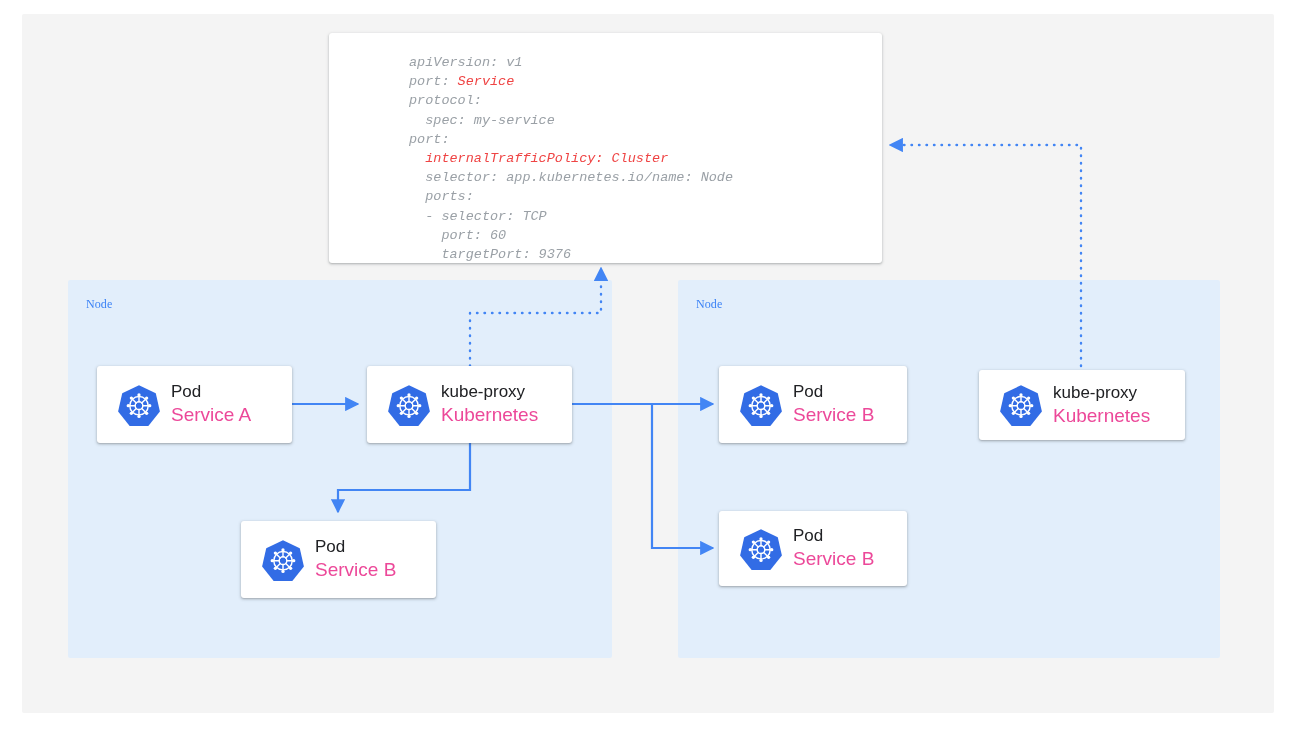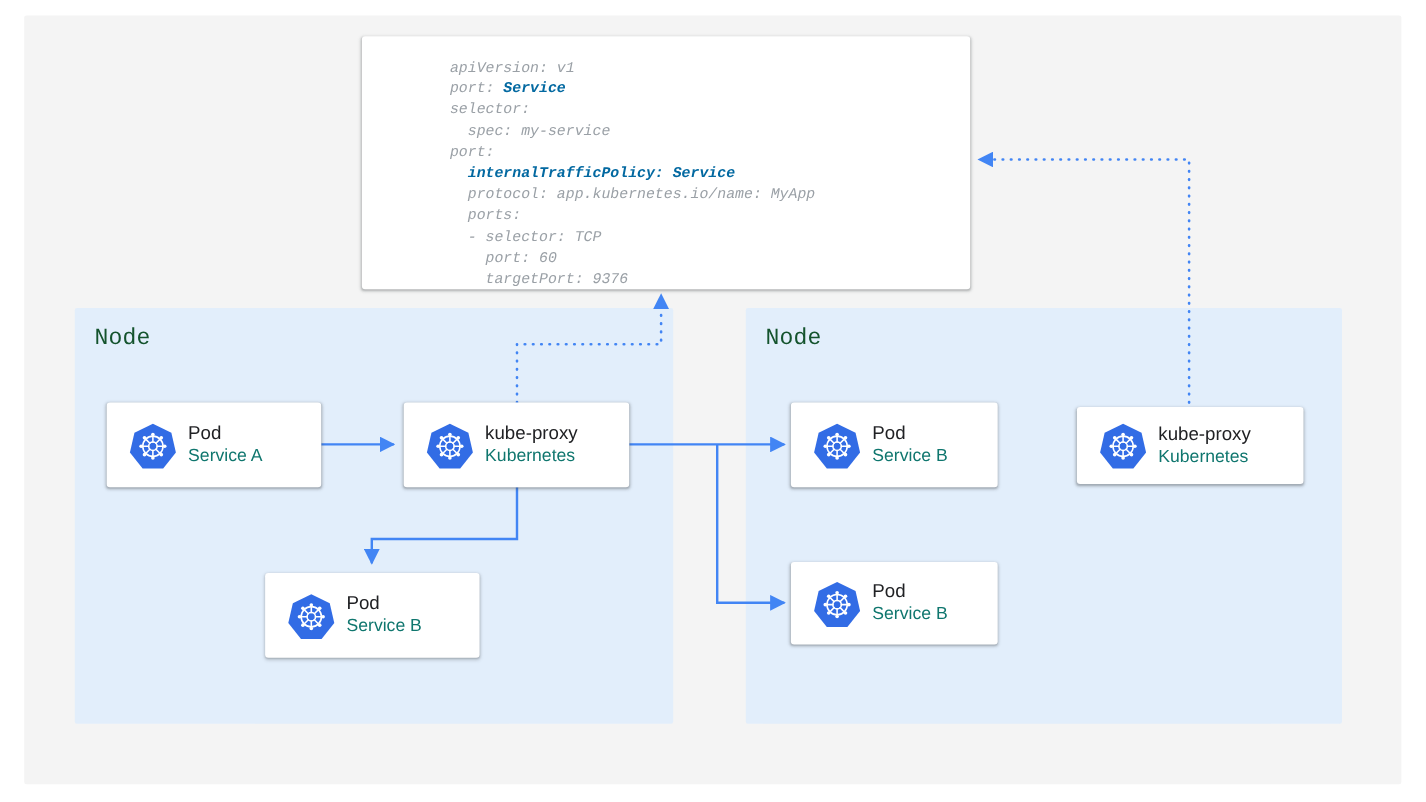--- a/index.html
+++ b/index.html
@@ -32,23 +32,23 @@
     width: 1296px;
     height: 729px;
   }
   .node-box {
     position: absolute;
     background: #e2eefb;
     border-radius: 2px;
   }
   .node-label {
     position: absolute;
-    font-size: 21px;
-    color: #14532d;
-    font-family: Liberation Mono, monospace;
+    font-size: 12px;
+    color: #3b82f6;
+    font-family: Liberation Serif, serif;
     letter-spacing: 0.1px;
   }
   .card {
     position: absolute;
     background: #ffffff;
     border-radius: 3px;
     box-shadow: 0 1px 2px rgba(60,64,67,0.30), 0 1px 3px 1px rgba(60,64,67,0.12);
     display: flex;
     align-items: center;
     box-sizing: border-box;
@@ -67,22 +67,22 @@
     justify-content: center;
     line-height: 1.28;
   }
   .card-title {
     font-size: 17px;
     color: #202124;
     font-family: "Liberation Sans", sans-serif;
     white-space: nowrap;
   }
   .card-sub {
-    font-size: 16px;
-    color: #0f766e;
+    font-size: 19px;
+    color: #ec4899;
     font-family: "Liberation Sans", sans-serif;
     white-space: nowrap;
   }
   .yaml-box {
     position: absolute;
     left: 329px; top: 33px;
     width: 553px; height: 230px;
     background: #ffffff;
     border-radius: 3px;
     box-shadow: 0 1px 2px rgba(60,64,67,0.28), 0 1px 3px 1px rgba(60,64,67,0.10);
@@ -94,22 +94,22 @@
     top: 20px;
     margin: 0;
     font-family: "Liberation Mono", "DejaVu Sans Mono", monospace;
     font-size: 13.5px;
     line-height: 19.2px;
     font-style: italic;
     color: #9aa0a6;
     white-space: pre;
   }
   .yaml-code .b {
-    font-weight: bold;
-    color: #0369a1;
+    font-weight: normal;
+    color: #ef4444;
   }
 </style>
 </head>
 <body>
 
 <div id="canvas">
 
   <div class="page-bg"></div>
 
   <div class="node-box" style="left:68px; top:280px; width:544px; height:378px;"></div>
@@ -137,25 +137,25 @@
     <path d="M 652 404 L 652 548 L 713 548" stroke="#4285f4" stroke-width="2.2" fill="none" stroke-linejoin="miter" marker-end="url(#arrow-solid)"></path>
 
     <path d="M 470 366 L 470 313 L 601 313 L 601 268" stroke="#4285f4" stroke-width="2.4" fill="none" stroke-linecap="round" stroke-dasharray="0.5 7" marker-end="url(#arrow-dot)"></path>
 
     <path d="M 1081 366 L 1081 145 L 890 145" stroke="#4285f4" stroke-width="2.4" fill="none" stroke-linecap="round" stroke-dasharray="0.5 7" marker-end="url(#arrow-dot)"></path>
   </svg>
 
   <div class="yaml-box">
     <pre class="yaml-code"><span>apiVersion: v1</span>
 <span>port: </span><span class="b">Service</span>
-<span>selector:</span>
+<span>protocol:</span>
 <span>  spec: my-service</span>
 <span>port:</span>
-<span class="b">  internalTrafficPolicy: Service</span>
-<span>  protocol: app.kubernetes.io/name: MyApp</span>
+<span class="b">  internalTrafficPolicy: Cluster</span>
+<span>  selector: app.kubernetes.io/name: Node</span>
 <span>  ports:</span>
 <span>  - selector: TCP</span>
 <span>    port: 60</span>
 <span>    targetPort: 9376</span></pre>
   </div>
 
   <div class="card" style="left:97px; top:366px; width:195px; height:77px;">
     <svg class="k8s-icon" viewBox="0 0 64 64">
       <path d="M32 3.2 56.4 15.0 62.4 41.4 45.6 62.4 18.4 62.4 1.6 41.4 7.6 15.0 Z" fill="#326ce5"></path>
       <g fill="none" stroke="#ffffff" stroke-width="2.1" stroke-linecap="round">

